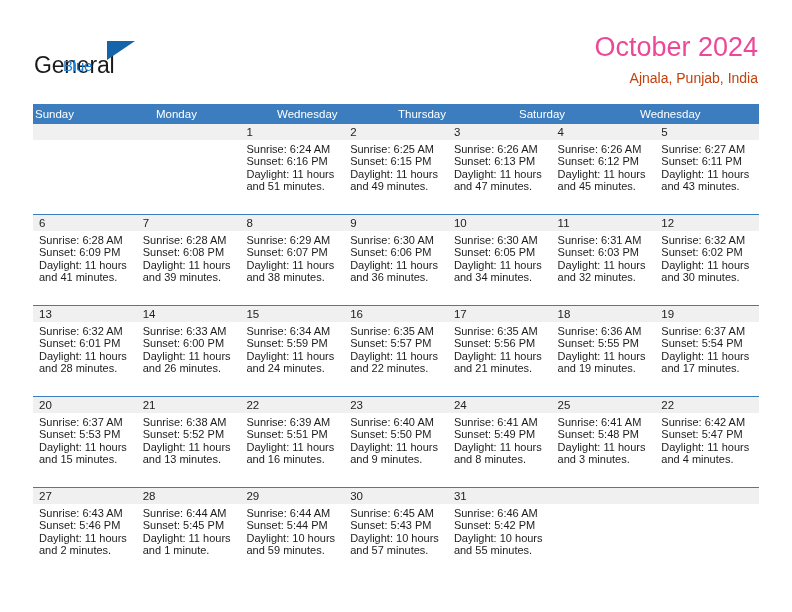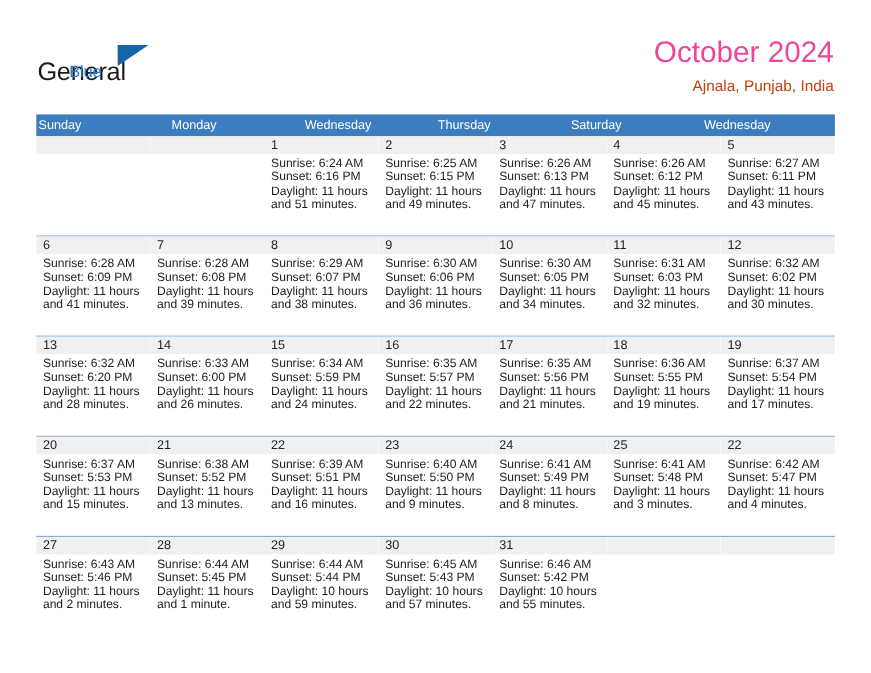--- a/index.html
+++ b/index.html
@@ -289,21 +289,21 @@
               <div class="cell-line">Daylight: 11 hours</div>
               <div class="cell-line">and 30 minutes.</div>
             </div>
           </div>
         </div>
         <div class="week">
           <div class="cell">
             <div class="cell-daynum-band">13</div>
             <div class="cell-body">
               <div class="cell-line">Sunrise: 6:32 AM</div>
-              <div class="cell-line">Sunset: 6:20 PM</div>
+              <div class="cell-line">Sunset: 6:01 PM</div>
               <div class="cell-line">Daylight: 11 hours</div>
               <div class="cell-line">and 28 minutes.</div>
             </div>
           </div>
           <div class="cell">
             <div class="cell-daynum-band">14</div>
             <div class="cell-body">
               <div class="cell-line">Sunrise: 6:33 AM</div>
               <div class="cell-line">Sunset: 6:00 PM</div>
               <div class="cell-line">Daylight: 11 hours</div>

